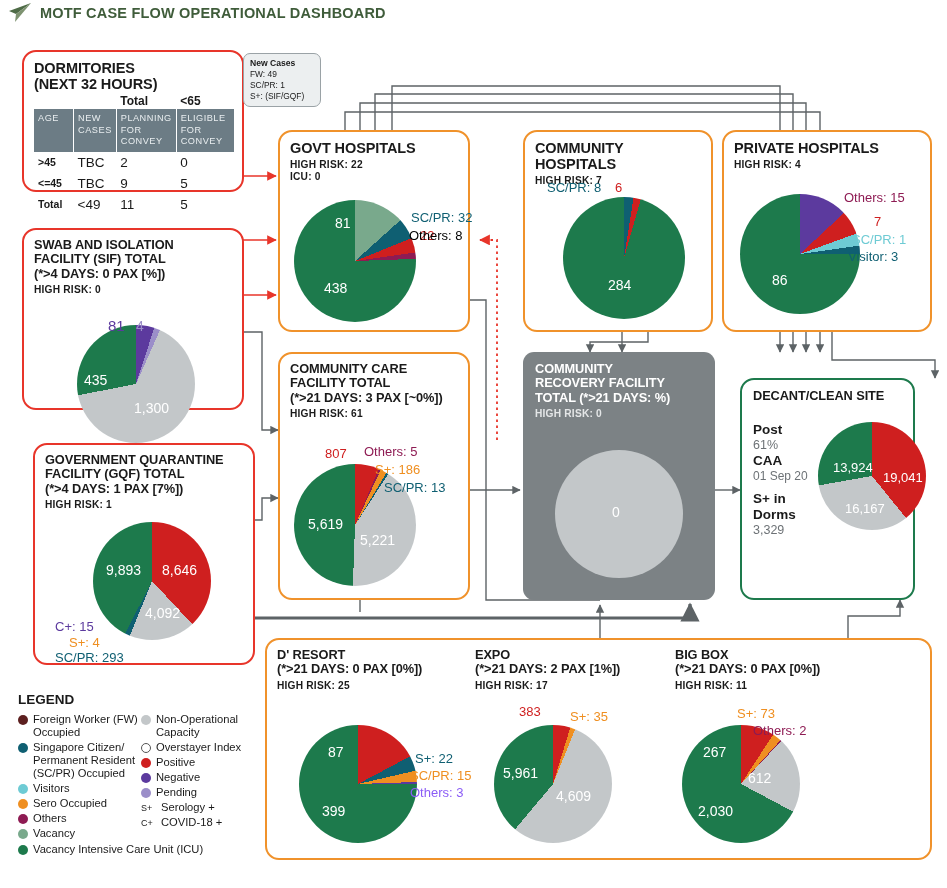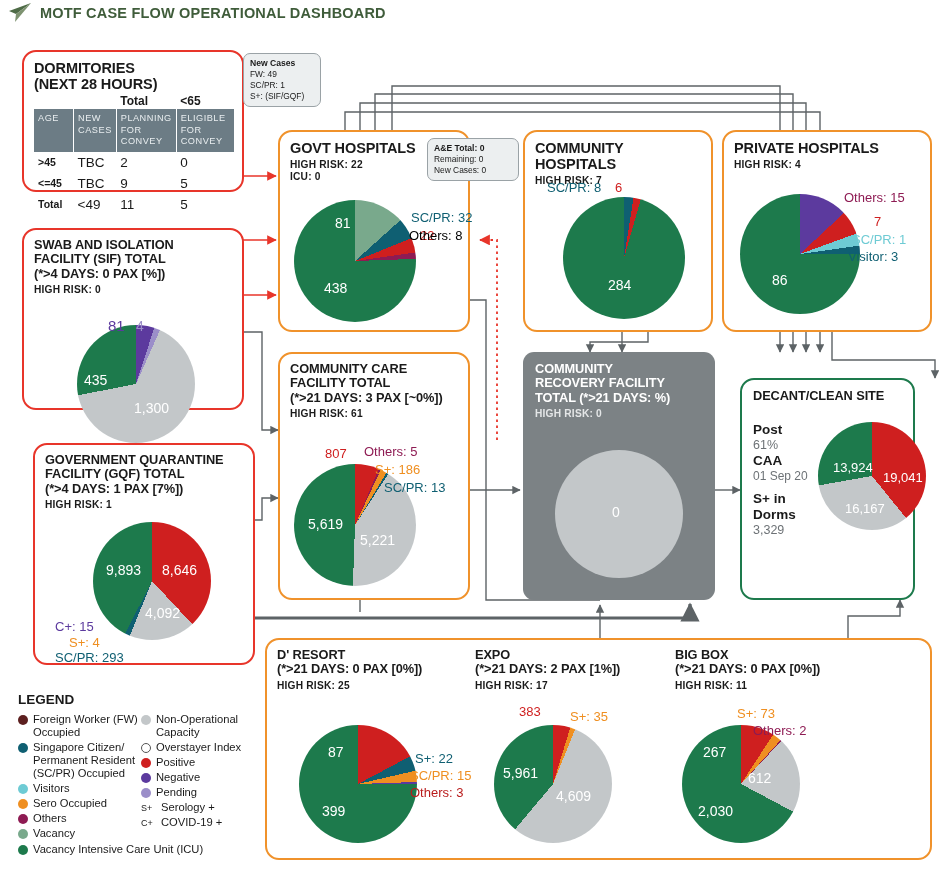--- a/index.html
+++ b/index.html
@@ -112,21 +112,21 @@
       <path d="M243,176 L276,176" marker-end="url(#ar-red)"></path>
       <path d="M243,240 L276,240" marker-end="url(#ar-red)"></path>
       <path d="M243,295 L276,295" marker-end="url(#ar-red)"></path>
     </g>
     <path d="M497,440 L497,240 L480,240" fill="none" stroke="#e8352a" stroke-width="1.8" stroke-dasharray="2.5,3.5" marker-end="url(#ar-red)"></path>
   </svg>
 
   <div class="card red" style="left:22px; top:50px; width:222px; height:142px;">
     <div style="padding:8px 10px 0 10px;">
       <div class="c-title">DORMITORIES</div>
-      <div class="c-title">(NEXT 28 HOURS)</div>
+      <div class="c-title">(NEXT 32 HOURS)</div>
       <table class="dt" style="width:200px; margin-top:2px;">
         <tbody>
             <tr class="spanrow">
           <td style="width:40px;"></td>
               <td style="width:42px;"></td>
           <td style="width:58px;">Total</td>
           <td style="width:58px;">&lt;65</td>
         </tr>
         <tr>
           <th>AGE</th>
@@ -207,25 +207,20 @@
     <div class="pie" style="left:14px; top:68px; width:122px; height:122px; position:absolute;
       background: conic-gradient(from 0deg, #79a98c 0deg 48deg, #0f5f72 48deg 68deg, #cf1f1f 68deg 82deg, #8e1b53 82deg 88deg, #1d7a4c 88deg 360deg);">
     </div>
     <div class="pielab w" style="left:55px; top:83px;">81</div>
     <div class="pielab w" style="left:44px; top:148px;">438</div>
     <div class="ann" style="left:131px; top:78px; color:#0f5f72;">SC/PR: 32</div>
     <div class="ann" style="left:140px; top:96px; color:#cf1f1f;">22</div>
     <div class="ann" style="left:129px; top:96px; color:#000000;">Others: 8</div>
   </div>
 
-  <div class="callout" style="left:427px; top:138px; width:92px;">
-    <b>A&amp;E Total: 0</b>
-    <div>Remaining: 0</div>
-    <div>New Cases: 0</div>
-  </div>
 
   <div class="card orange" style="left:523px; top:130px; width:190px; height:202px;">
     <div style="padding:8px 10px 0 10px;">
       <div class="c-title">COMMUNITY HOSPITALS</div>
       <div class="c-sub">HIGH RISK: 7</div>
     </div>
     <div class="pie" style="left:38px; top:65px; width:122px; height:122px; position:absolute;
       background: conic-gradient(from 0deg, #0f5f72 0deg 9deg, #cf1f1f 9deg 16deg, #1d7a4c 16deg 360deg);">
     </div>
     <div class="ann" style="left:22px; top:48px; color:#0f5f72;">SC/PR: 8</div>
@@ -305,21 +300,21 @@
       <div class="c-title sm">(*&gt;21 DAYS: 0 PAX [0%])</div>
       <div class="c-sub">HIGH RISK: 25</div>
     </div>
     <div class="pie" style="left:32px; top:85px; width:118px; height:118px; position:absolute;
       background: conic-gradient(from 0deg, #cf1f1f 0deg 62deg, #0f5f72 62deg 77deg, #ef8f21 77deg 88deg, #5c3a9e 88deg 90deg, #1d7a4c 90deg 360deg);">
     </div>
     <div class="pielab w" style="left:61px; top:104px;">87</div>
     <div class="pielab w" style="left:55px; top:163px;">399</div>
     <div class="ann" style="left:148px; top:111px; color:#0f5f72;">S+: 22</div>
     <div class="ann" style="left:143px; top:128px; color:#ef8f21;">SC/PR: 15</div>
-    <div class="ann" style="left:143px; top:145px; color:#b91c1c;">Others: 3</div>
+    <div class="ann" style="left:143px; top:145px; color:#8b5cf6;">Others: 3</div>
 
     <div style="position:absolute; left:208px; top:8px; width:205px;">
       <div class="c-title sm">EXPO</div>
       <div class="c-title sm">(*&gt;21 DAYS: 2 PAX [1%])</div>
       <div class="c-sub">HIGH RISK: 17</div>
     </div>
     <div class="pie" style="left:227px; top:85px; width:118px; height:118px; position:absolute;
       background: conic-gradient(from 0deg, #cf1f1f 0deg 17deg, #ef8f21 17deg 22deg, #c3c7c9 22deg 220deg, #1d7a4c 220deg 360deg);">
     </div>
     <div class="ann" style="left:252px; top:64px; color:#cf1f1f;">383</div>
@@ -391,21 +386,21 @@
         <div class="lg-row">
           <span class="dot" style="background:#9b8ec9;"></span>
           <span>Pending</span>
         </div>
         <div class="lg-row">
           <span class="sym">S+</span>
           <span>Serology +</span>
         </div>
         <div class="lg-row">
           <span class="sym">C+</span>
-          <span>COVID-19 +</span>
+          <span>COVID-18 +</span>
         </div>
       </div>
     </div>
     <div class="lg-row" style="margin-top:1px;">
       <span class="dot" style="background:#1d7a4c;"></span>
       <span>Vacancy Intensive Care Unit (ICU)</span>
     </div>
   </div>
 
 </div>

